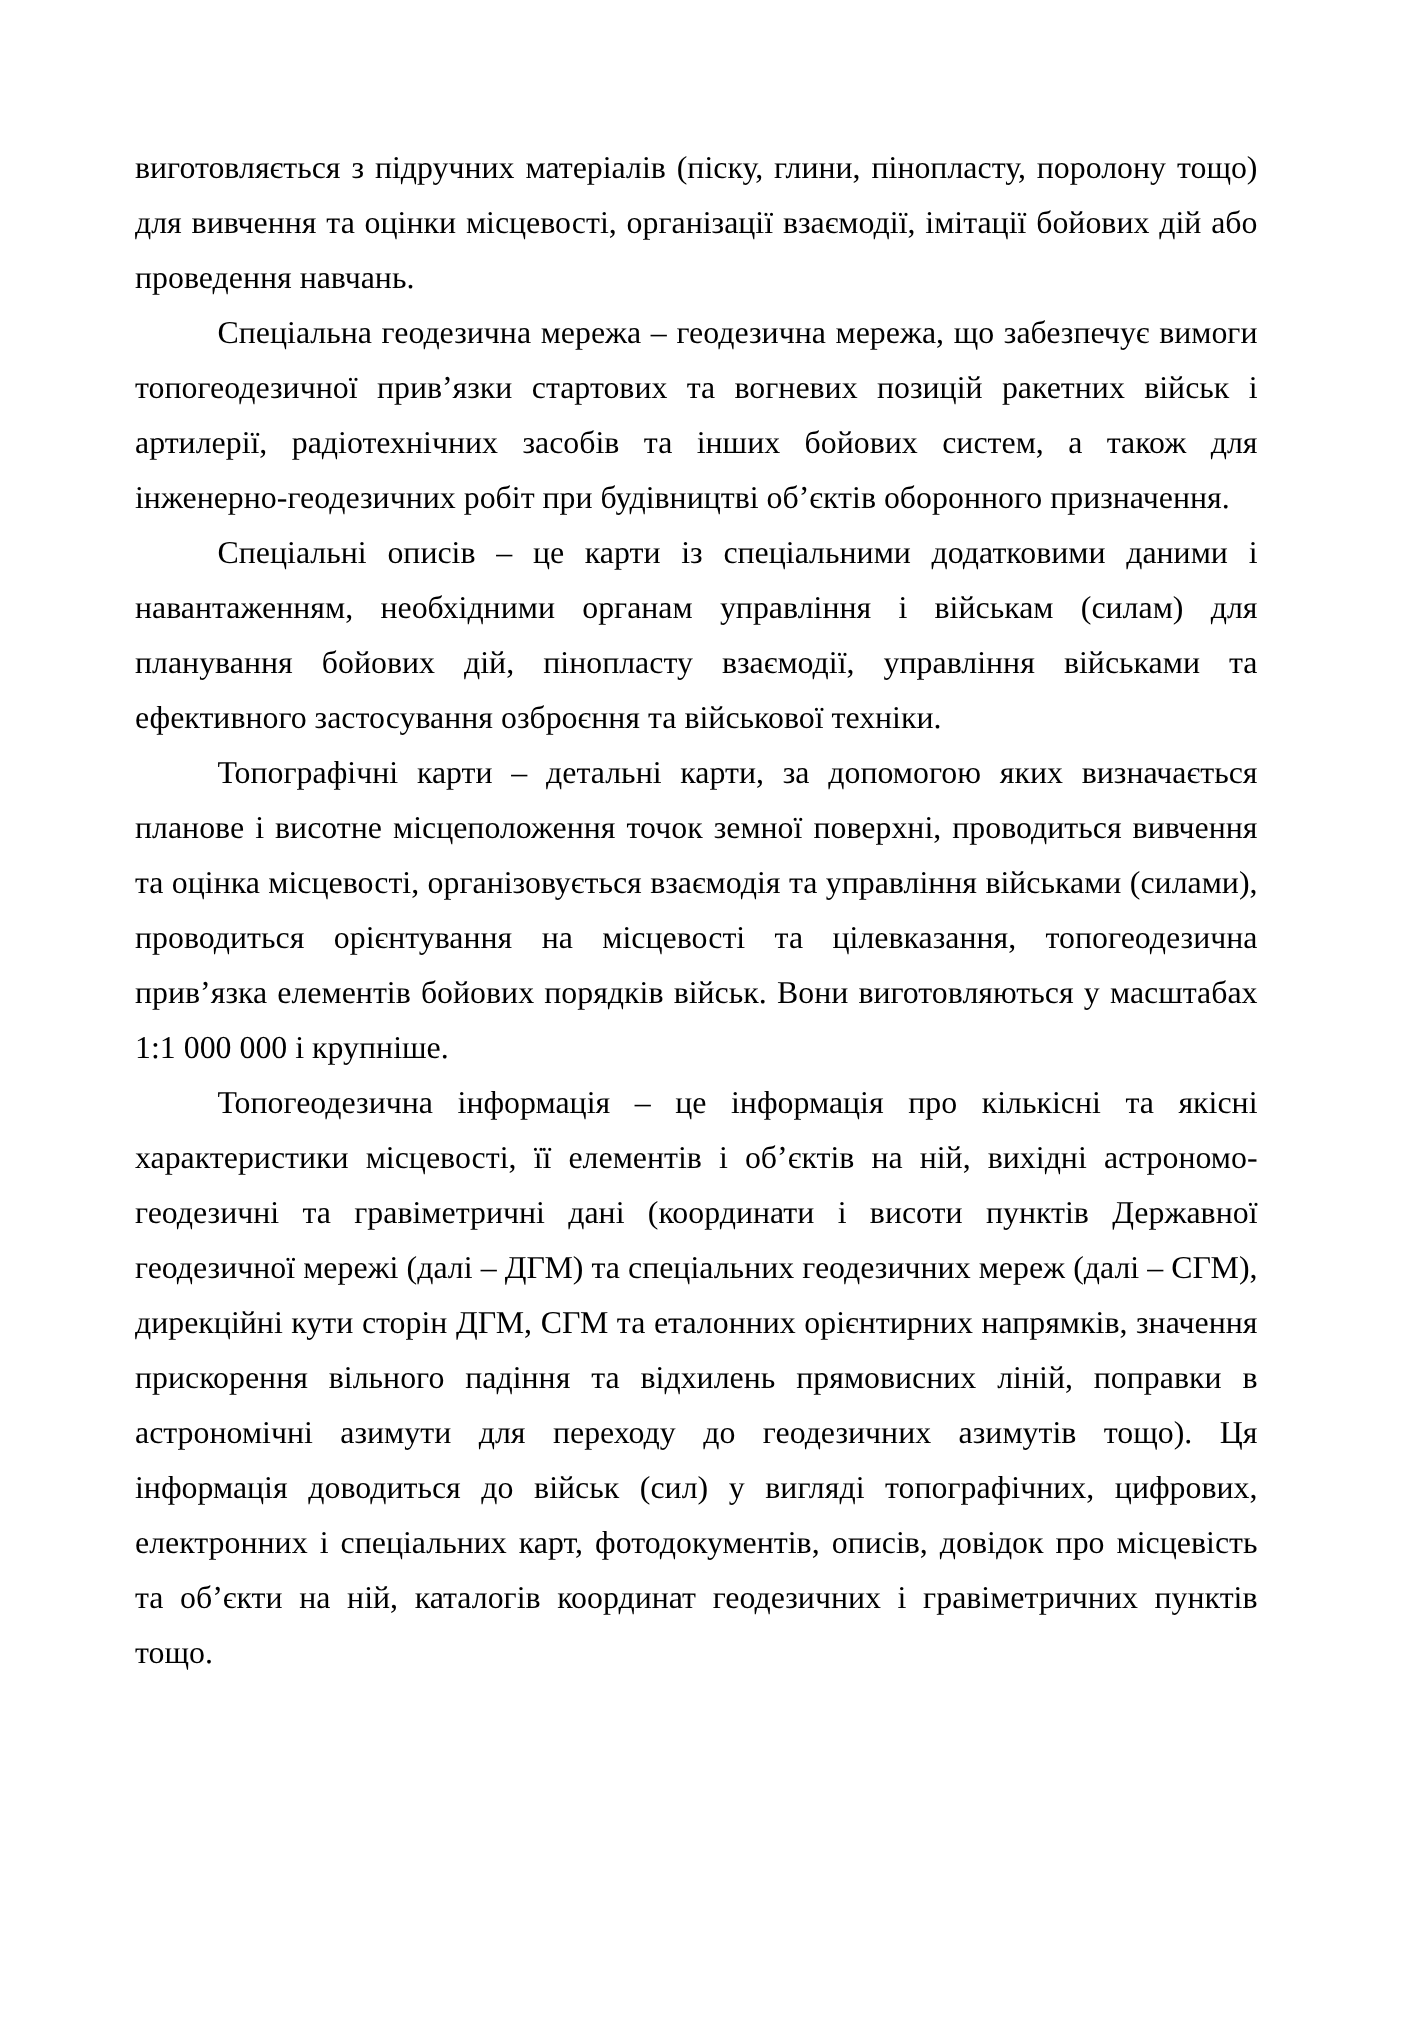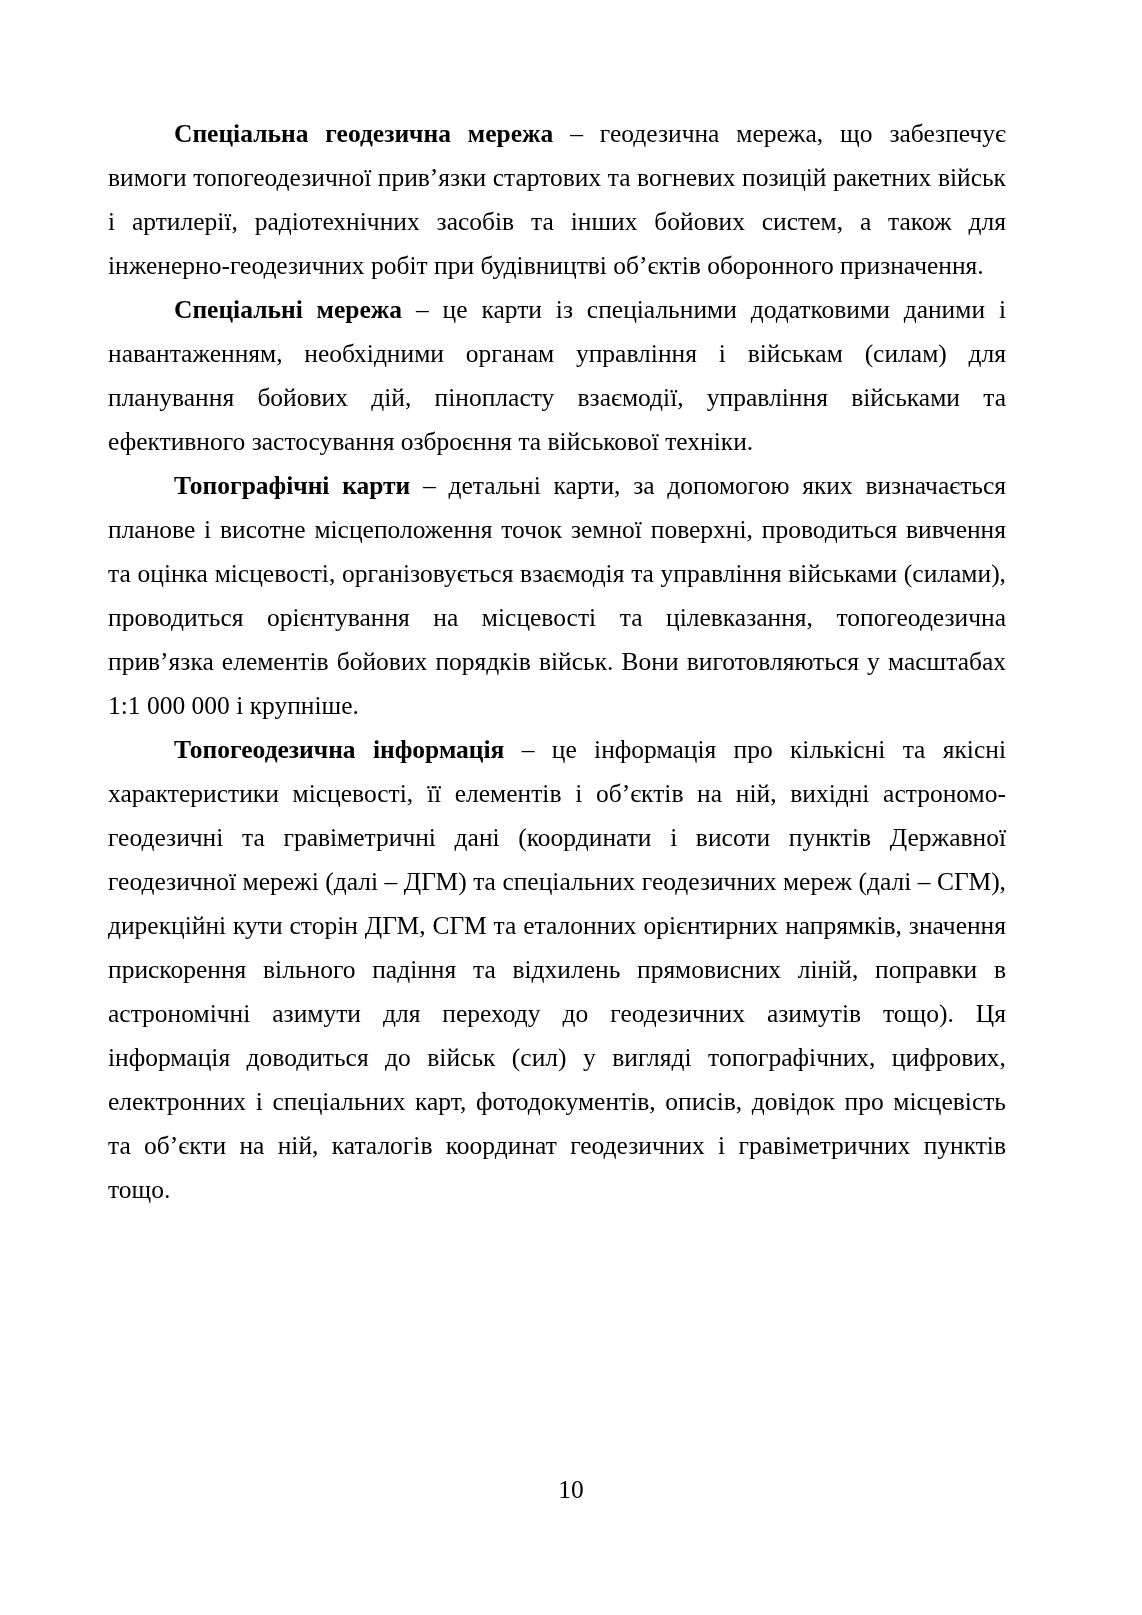--- a/index.html
+++ b/index.html
@@ -29,44 +29,44 @@
     line-height: 44px;
     text-align: justify;
     text-justify: inter-word;
     text-indent: 0;
     hyphens: none;
   }
   p.indent {
     text-indent: 66px;
   }
   p.para b {
-    font-weight: bold;
+    font-weight: normal;
   }
   .page-number {
     position: absolute;
     left: 0;
     right: 0;
     top: 1475px;
     text-align: center;
     font-size: 25.5px;
     line-height: 30px;
     font-family: "Liberation Serif", "DejaVu Serif", serif;
   }
 </style>
 </head>
 <body>
 
 <div class="page">
   <div class="content">
 
+    <p class="para"><span>виготовляється з підручних матеріалів (піску, глини, пінопласту, поролону тощо) для вивчення та оцінки місцевості, організації взаємодії, імітації бойових дій або проведення навчань.</span></p>
 
     <p class="para indent"><b>Спеціальна геодезична мережа</b><span> – геодезична мережа, що забезпечує вимоги топогеодезичної прив’язки стартових та вогневих позицій ракетних військ і артилерії, радіотехнічних засобів та інших бойових систем, а також для інженерно-геодезичних робіт при будівництві об’єктів оборонного призначення.</span></p>
 
-    <p class="para indent"><b>Спеціальні мережа</b><span> – це карти із спеціальними додатковими даними і навантаженням, необхідними органам управління і військам (силам) для планування бойових дій, пінопласту взаємодії, управління військами та ефективного застосування озброєння та військової техніки.</span></p>
+    <p class="para indent"><b>Спеціальні описів</b><span> – це карти із спеціальними додатковими даними і навантаженням, необхідними органам управління і військам (силам) для планування бойових дій, пінопласту взаємодії, управління військами та ефективного застосування озброєння та військової техніки.</span></p>
 
     <p class="para indent"><b>Топографічні карти</b><span> – детальні карти, за допомогою яких визначається планове і висотне місцеположення точок земної поверхні, проводиться вивчення та оцінка місцевості, організовується взаємодія та управління військами (силами), проводиться орієнтування на місцевості та цілевказання, топогеодезична прив’язка елементів бойових порядків військ. Вони виготовляються у масштабах 1:1 000 000 і крупніше.</span></p>
 
     <p class="para indent"><b>Топогеодезична інформація</b><span> – це інформація про кількісні та якісні характеристики місцевості, її елементів і об’єктів на ній, вихідні астрономо-геодезичні та гравіметричні дані (координати і висоти пунктів Державної геодезичної мережі (далі – ДГМ) та спеціальних геодезичних мереж (далі – СГМ), дирекційні кути сторін ДГМ, СГМ та еталонних орієнтирних напрямків, значення прискорення вільного падіння та відхилень прямовисних ліній, поправки в астрономічні азимути для переходу до геодезичних азимутів тощо). Ця інформація доводиться до військ (сил) у вигляді топографічних, цифрових, електронних і спеціальних карт, фотодокументів, описів, довідок про місцевість та об’єкти на ній, каталогів координат геодезичних і гравіметричних пунктів тощо.</span></p>
 
   </div>
 
-  <div class="page-number">10</div>
 </div>
 
 </body></html>

